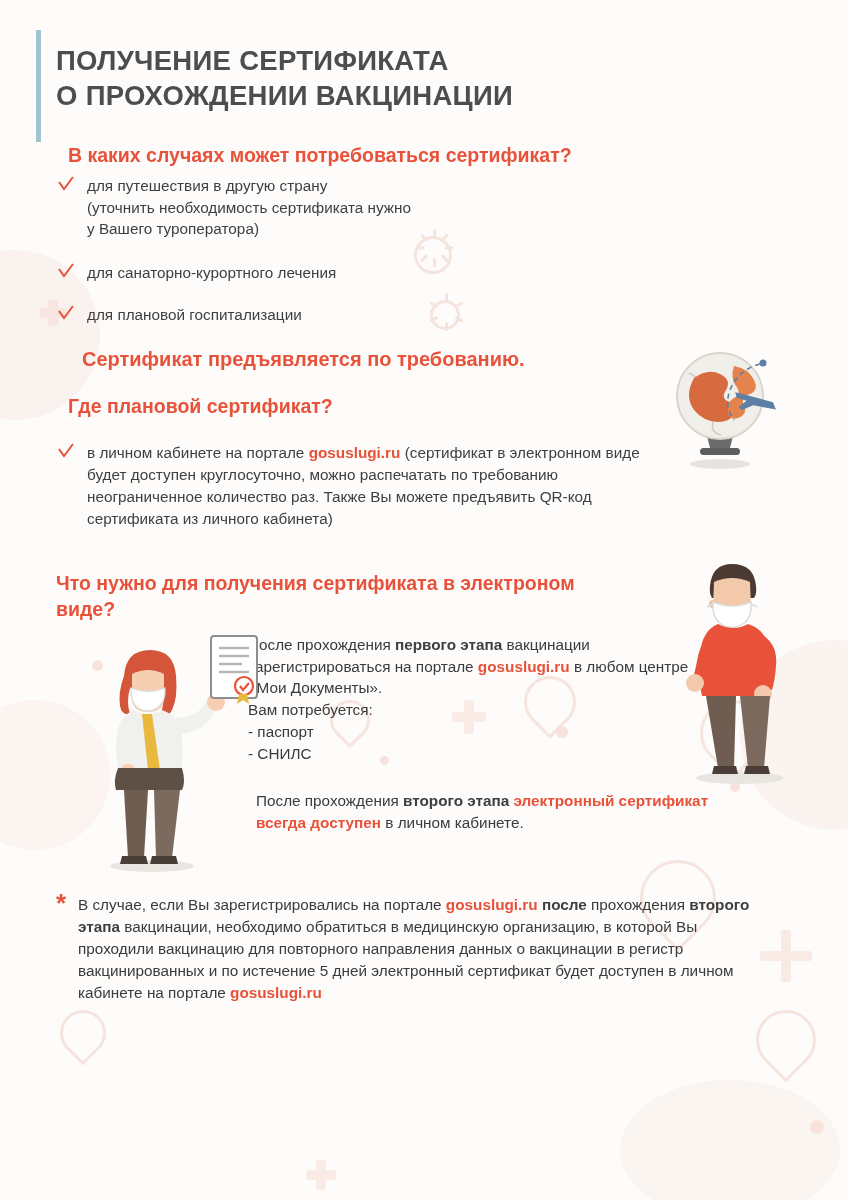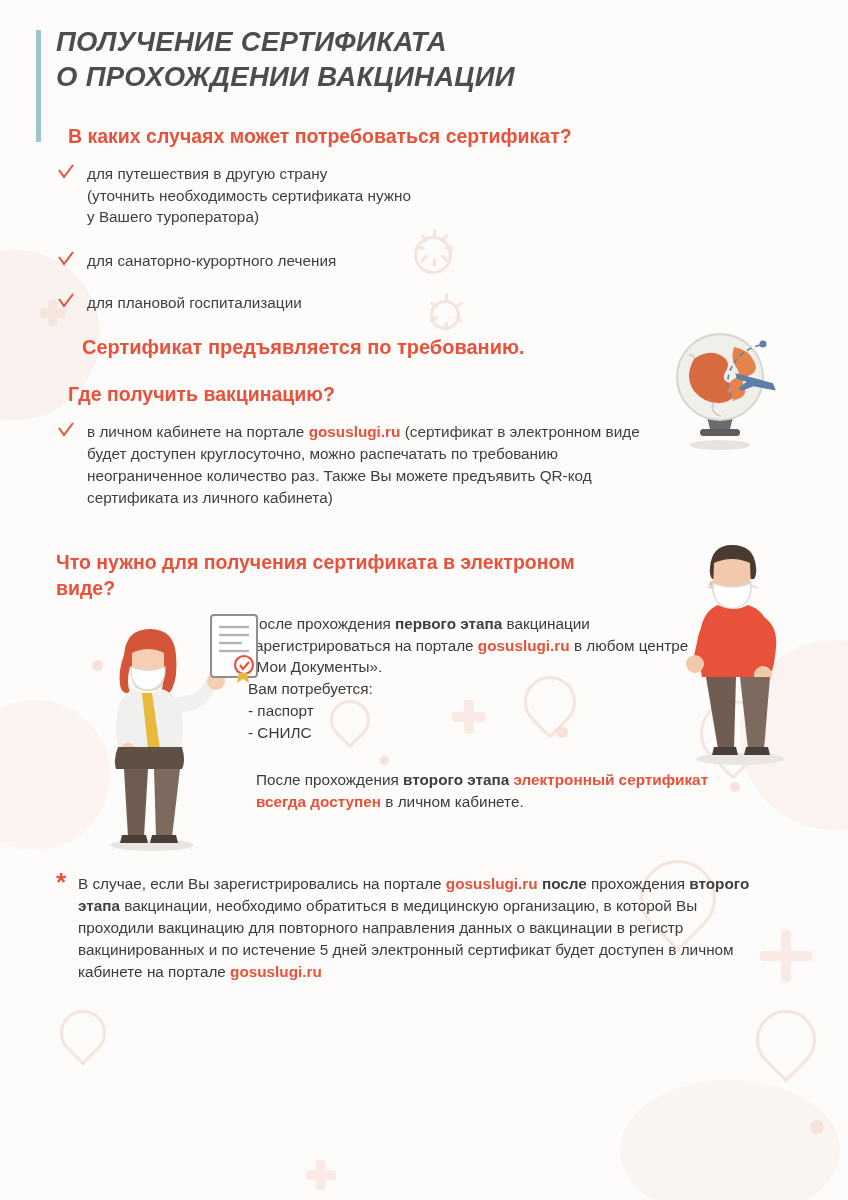--- a/index.html
+++ b/index.html
@@ -72,22 +72,21 @@
   }
   .dot {
     position: absolute;
     border-radius: 50%;
     background: #f7ded6;
     opacity: .85;
   }
   
   .header {
     position: relative;
-    padding: 25px 0 4px 56px;
-    font-style: italic;
+    padding: 44px 0 4px 56px;
   }
   .header .bar {
     position: absolute;
     left: 36px;
     top: 30px;
     width: 5px;
     height: 112px;
     background: #9ec5cf;
   }
   h1 {
@@ -119,21 +118,21 @@
   }
   .q1 { margin-top: 26px; padding-left: 12px; }
   .bullets {
     margin: 0;
     padding: 0;
     list-style: none;
   }
   .bullet {
     position: relative;
     padding-left: 31px;
-    margin-top: 15px;
+    margin-top: 8px;
     font-size: 15.3px;
     line-height: 1.42;
     color: #3f3f3f;
   }
   .check {
     position: absolute;
     left: 2px;
     top: 1px;
     width: 16px;
     height: 16px;
@@ -342,22 +341,22 @@
 
         <path d="M40 144 l30 0 l-2 72 l-16 0 z" fill="#6f5d52"></path>
         <path d="M74 144 l30 0 l-6 72 l-16 0 z" fill="#7d6a5e"></path>
 
         <path d="M48 214 l22 0 l2 8 l-26 0 z" fill="#4a3f38"></path>
         <path d="M80 214 l22 0 l2 8 l-26 0 z" fill="#4a3f38"></path>
       </svg>
     </div>
 
     <section class="sec-where-cert">
-      <h3>Где получить вакцинацию?</h3>
-      <div class="bullet" style="margin-top:15px;">
+      <h3>Где плановой сертификат?</h3>
+      <div class="bullet" style="margin-top:24px;">
         <span class="check">
           <svg viewBox="0 0 16 16" width="16" height="16">
               <path d="M1 6 L6 13 L15 1" fill="none" stroke="#e8523a" stroke-width="2"></path>
             </svg>
         </span>
         <span>в личном кабинете на портале </span><span class="orange-link">gosuslugi.ru</span><span> (сертификат в электронном виде будет доступен круглосуточно, можно распечатать по требованию неограниченное количество раз. Также Вы можете предъявить QR-код сертификата из личного кабинета)</span>
       </div>
     </section>
 
 

